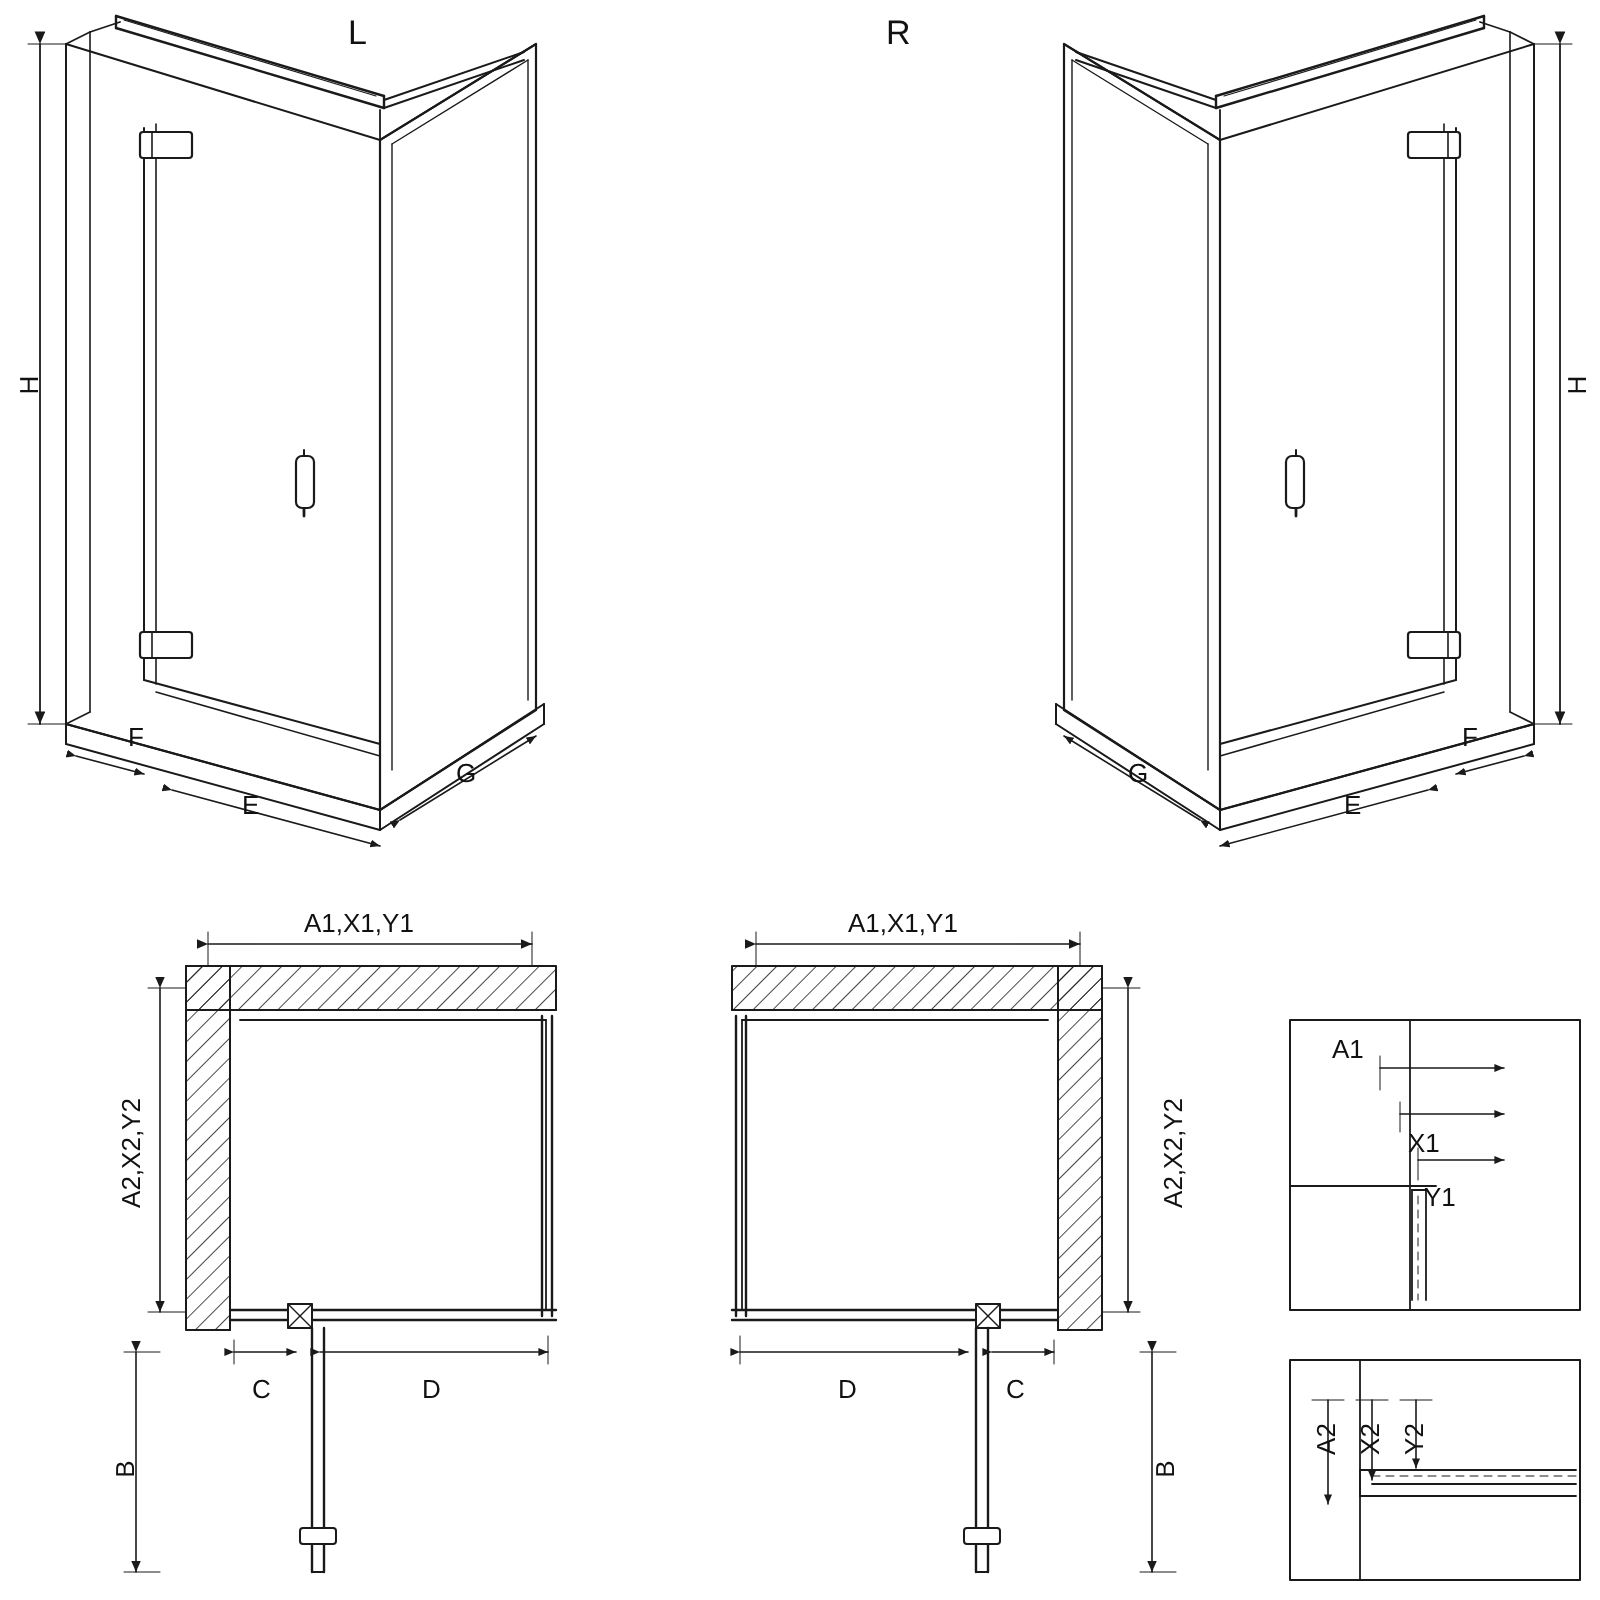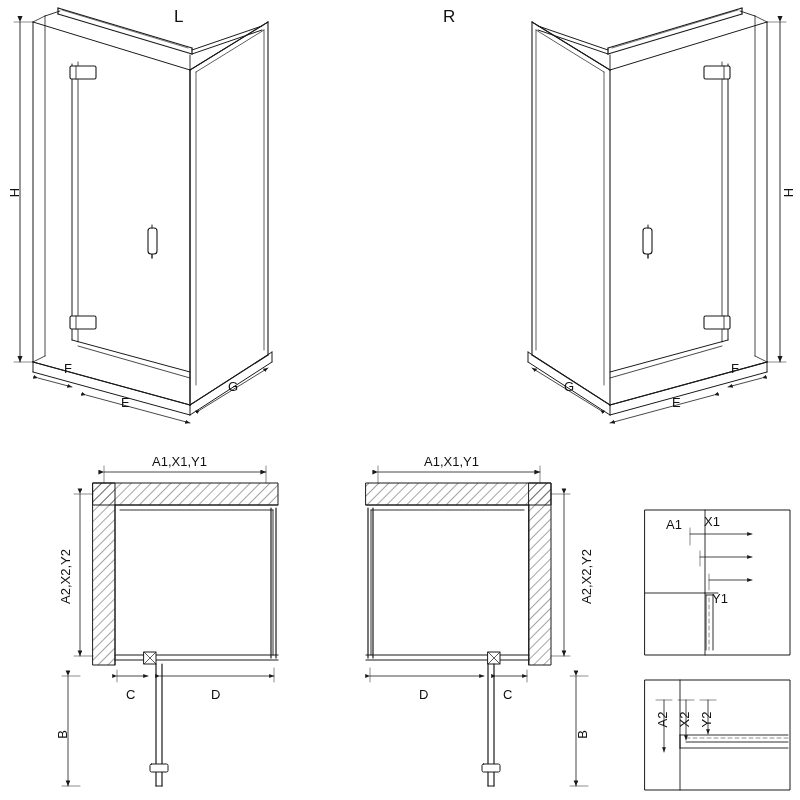--- a/index.html
+++ b/index.html
@@ -340,20 +340,20 @@
 
   <div class="lbl" style="left:126px; top:688px;">C</div>
   <div class="lbl" style="left:211px; top:688px;">D</div>
   <div class="lbl" style="left:419px; top:688px;">D</div>
   <div class="lbl" style="left:503px; top:688px;">C</div>
 
   <div class="lbl rot" style="left:58px; top:728px; transform:rotate(-90deg);">B</div>
   <div class="lbl rot" style="left:578px; top:728px; transform:rotate(-90deg);">B</div>
 
   <div class="lbl" style="left:666px; top:518px;">A1</div>
-  <div class="lbl" style="left:704px; top:515px;">X1</div>
+  <div class="lbl" style="left:704px; top:565px;">X1</div>
   <div class="lbl" style="left:712px; top:592px;">Y1</div>
 
   <div class="lbl rot" style="left:655px; top:713px; transform:rotate(-90deg);">A2</div>
   <div class="lbl rot" style="left:677px; top:713px; transform:rotate(-90deg);">X2</div>
   <div class="lbl rot" style="left:699px; top:713px; transform:rotate(-90deg);">Y2</div>
 
 </div>
 
 </body></html>

